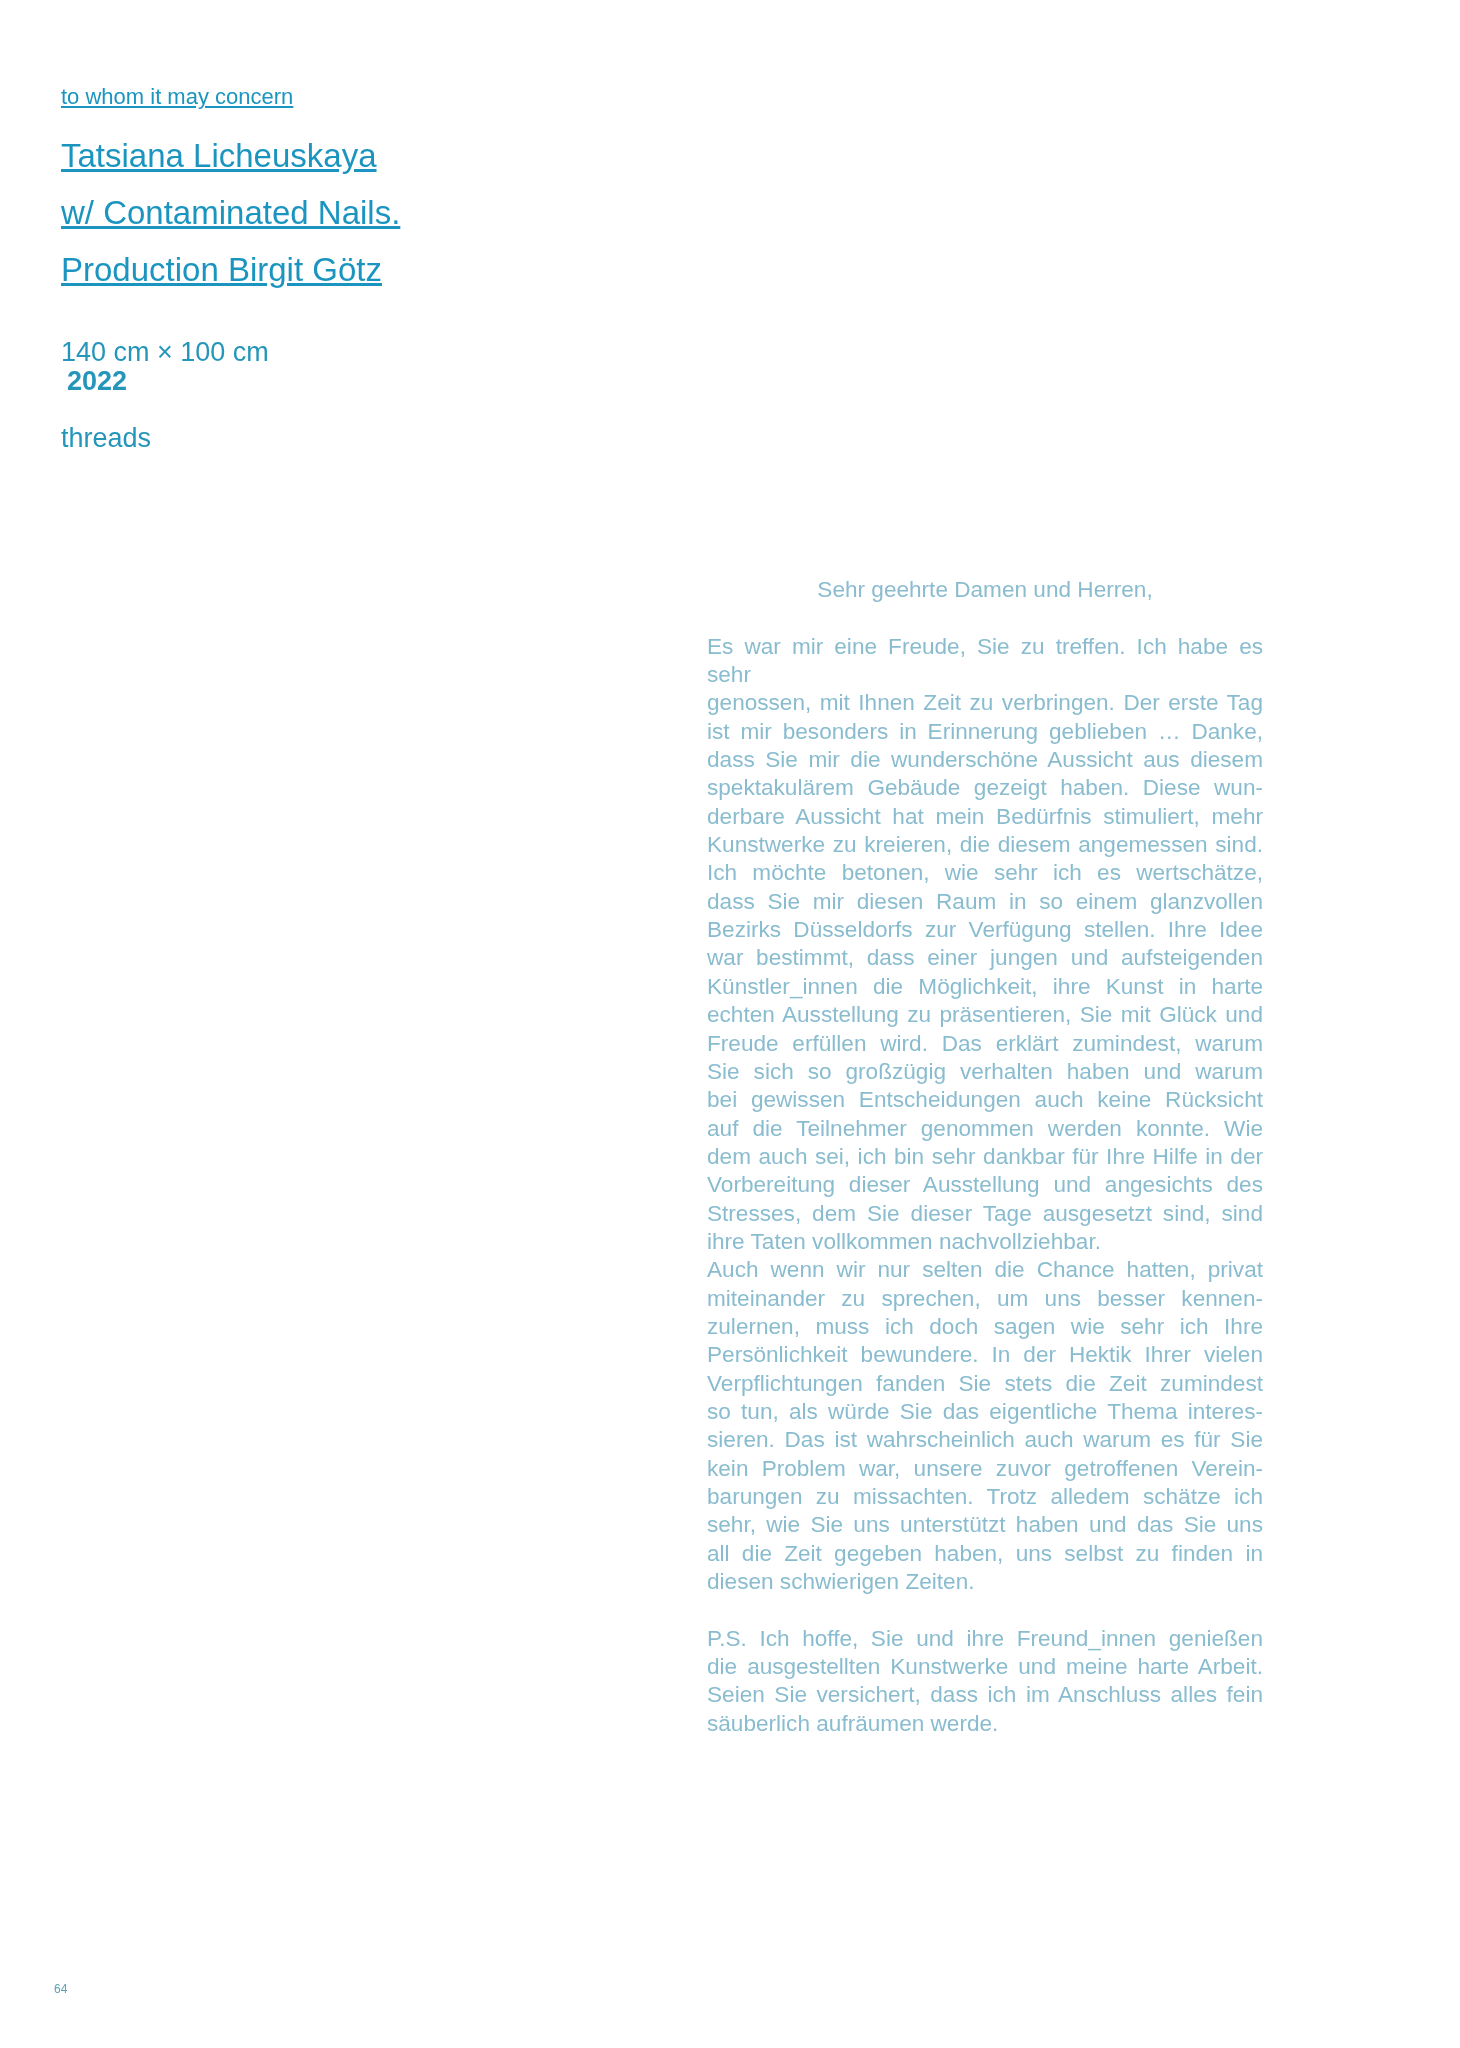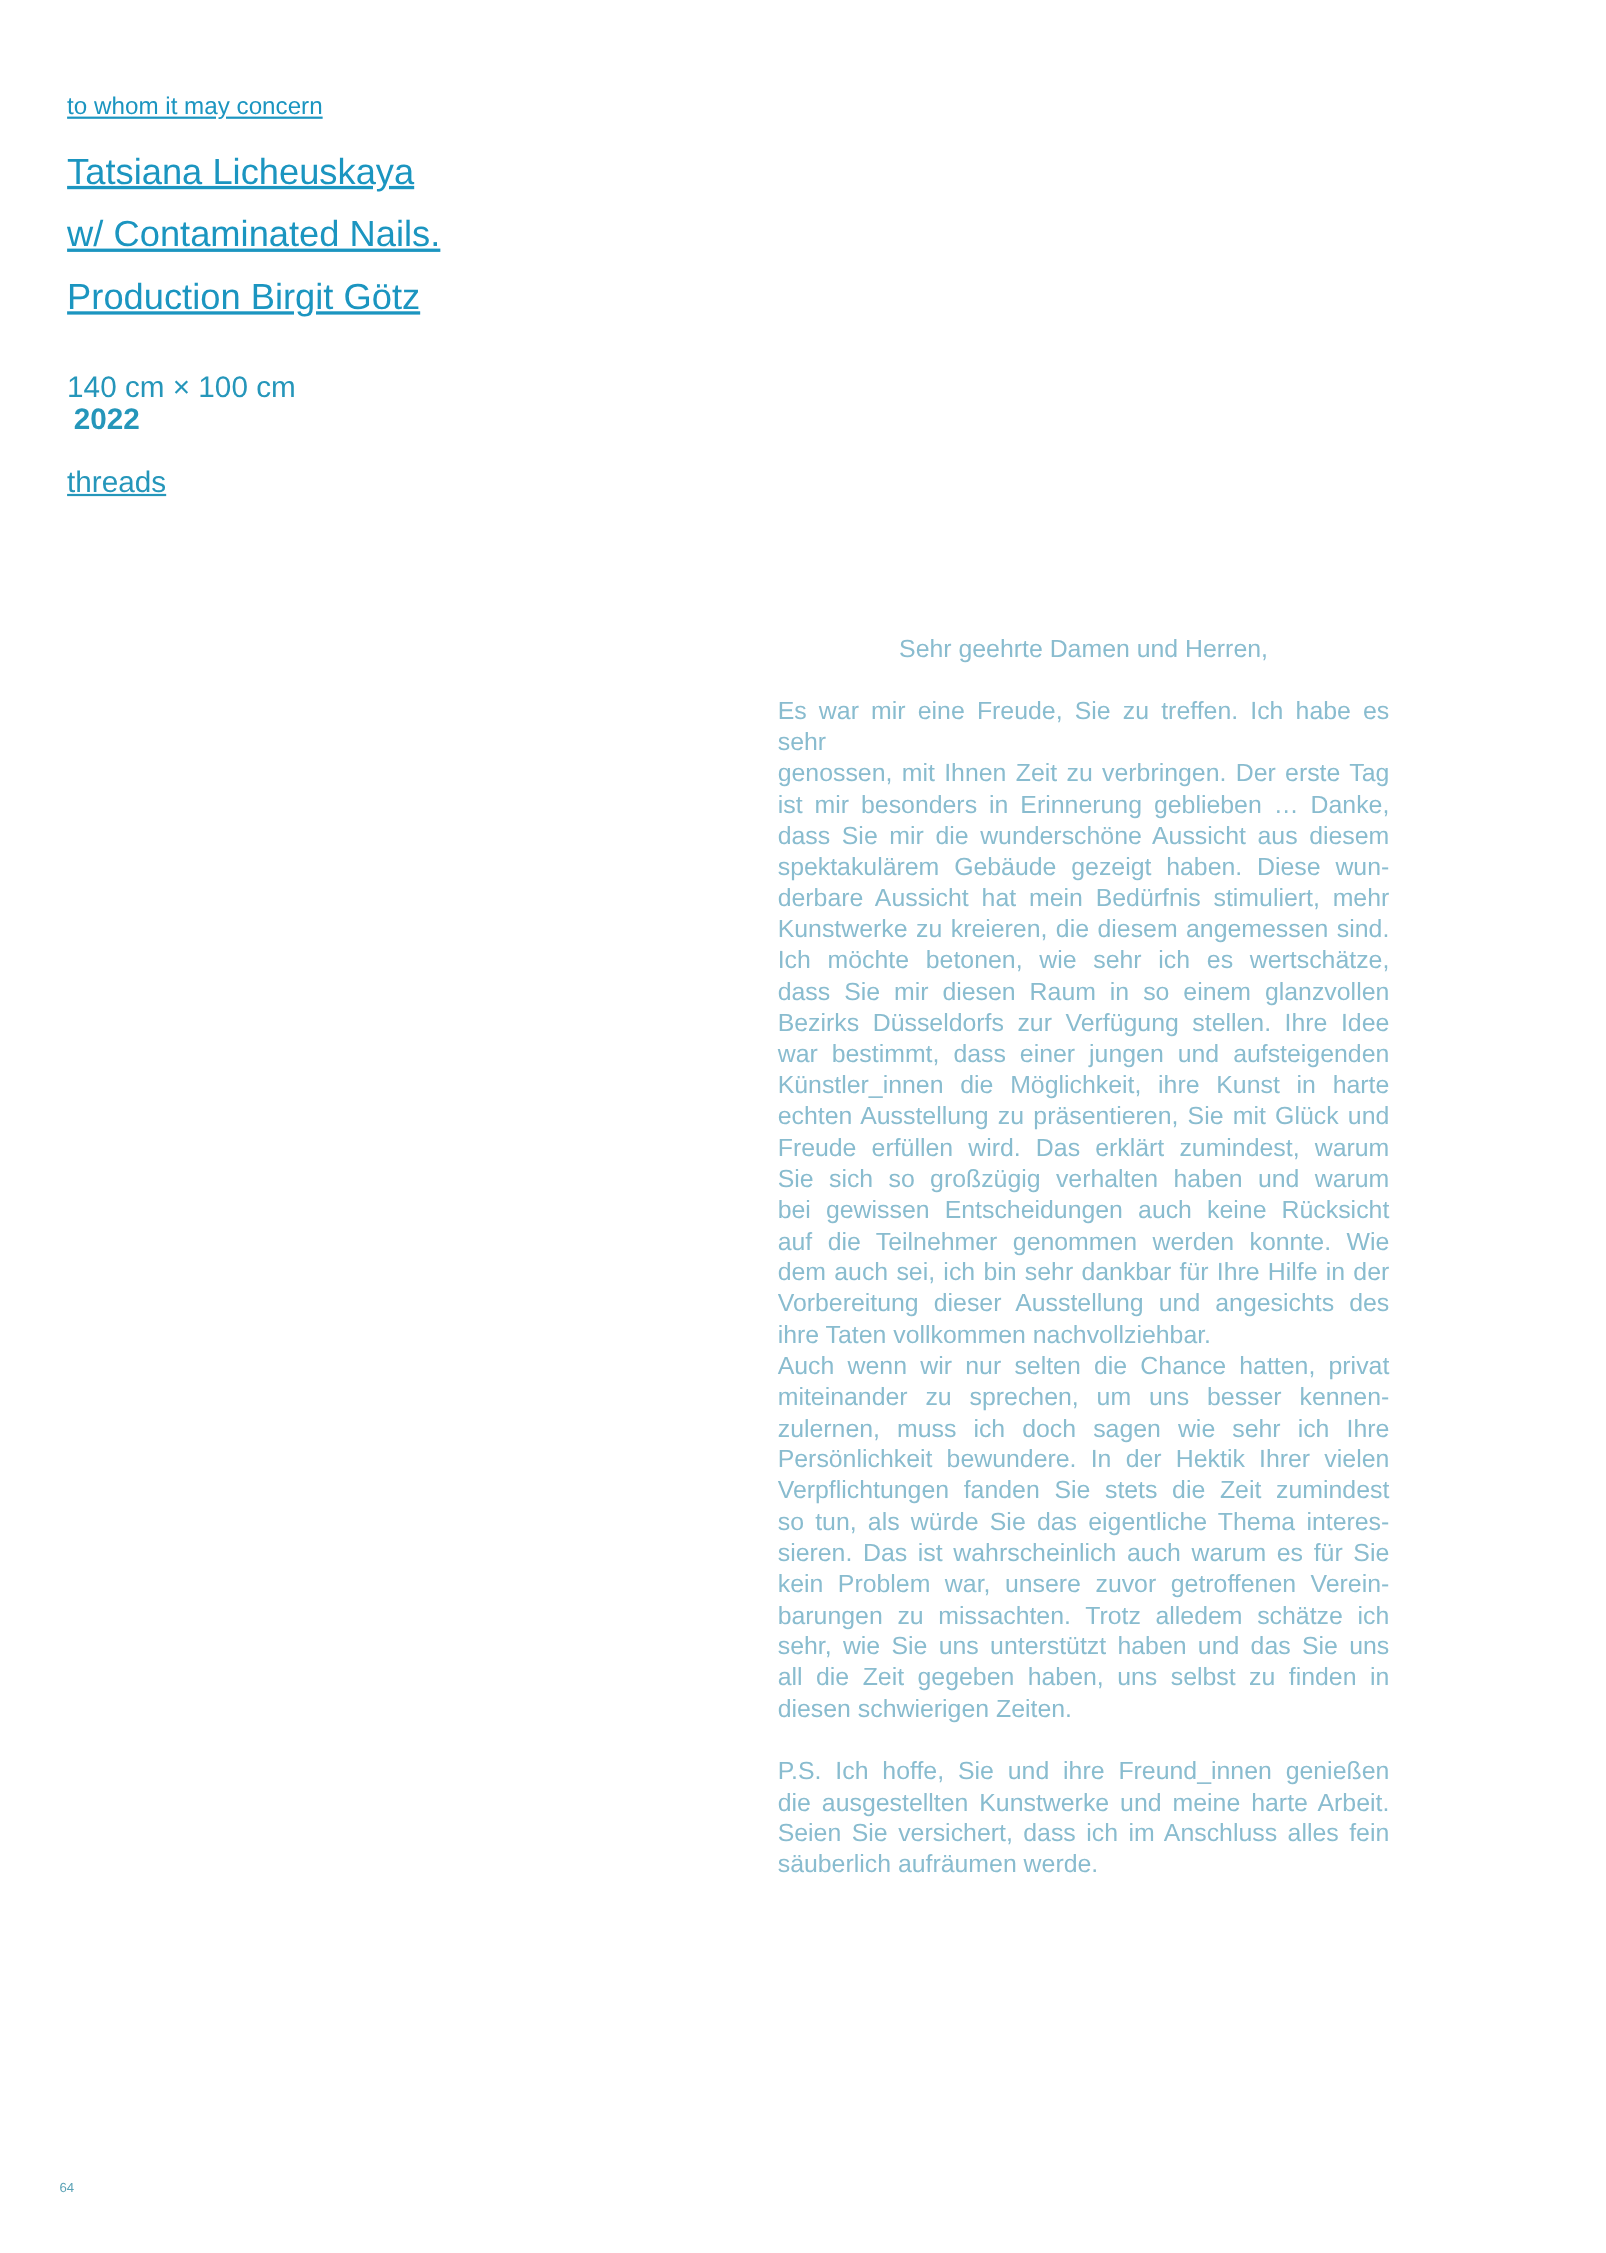--- a/index.html
+++ b/index.html
@@ -32,21 +32,21 @@
   }
   .specs {
     position: absolute;
     left: 61px;
     top: 338px;
     color: #2596ba;
     font-size: 27px;
     line-height: 29px;
   }
   .specs .year { padding-left: 6px; font-weight: bold; }
-  .specs .material { margin-top: 28px; text-decoration: underline; }
+  .specs .material { margin-top: 28px; }
 
   .letter {
     position: absolute;
     left: 707px;
     top: 576px;
     width: 556px;
     color: #89bccf;
     font-size: 22.6px;
     line-height: 28.35px;
     text-align: justify;
@@ -99,20 +99,21 @@
       <span class="line">Bezirks Düsseldorfs zur Verfügung stellen. Ihre Idee</span>
       <span class="line">war bestimmt, dass einer jungen und aufsteigenden</span>
       <span class="line">Künstler_innen die Möglichkeit, ihre Kunst in harte</span>
       <span class="line">echten Ausstellung zu präsentieren, Sie mit Glück und</span>
       <span class="line">Freude erfüllen wird. Das erklärt zumindest, warum</span>
       <span class="line">Sie sich so großzügig verhalten haben und warum</span>
       <span class="line">bei gewissen Entscheidungen auch keine Rücksicht</span>
       <span class="line">auf die Teilnehmer genommen werden konnte. Wie</span>
       <span class="line">dem auch sei, ich bin sehr dankbar für Ihre Hilfe in der</span>
       <span class="line">Vorbereitung dieser Ausstellung und angesichts des</span>
+      <span class="line">Stresses, dem Sie dieser Tage ausgesetzt sind, sind</span>
       <span class="line last">ihre Taten vollkommen nachvollziehbar.</span>
       <span class="line">Auch wenn wir nur selten die Chance hatten, privat</span>
       <span class="line">miteinander zu sprechen, um uns besser kennen-</span>
       <span class="line">zulernen, muss ich doch sagen wie sehr ich Ihre</span>
       <span class="line">Persönlichkeit bewundere. In der Hektik Ihrer vielen</span>
       <span class="line">Verpflichtungen fanden Sie stets die Zeit zumindest</span>
       <span class="line">so tun, als würde Sie das eigentliche Thema interes-</span>
       <span class="line">sieren. Das ist wahrscheinlich auch warum es für Sie</span>
       <span class="line">kein Problem war, unsere zuvor getroffenen Verein-</span>
       <span class="line">barungen zu missachten. Trotz alledem schätze ich</span>

